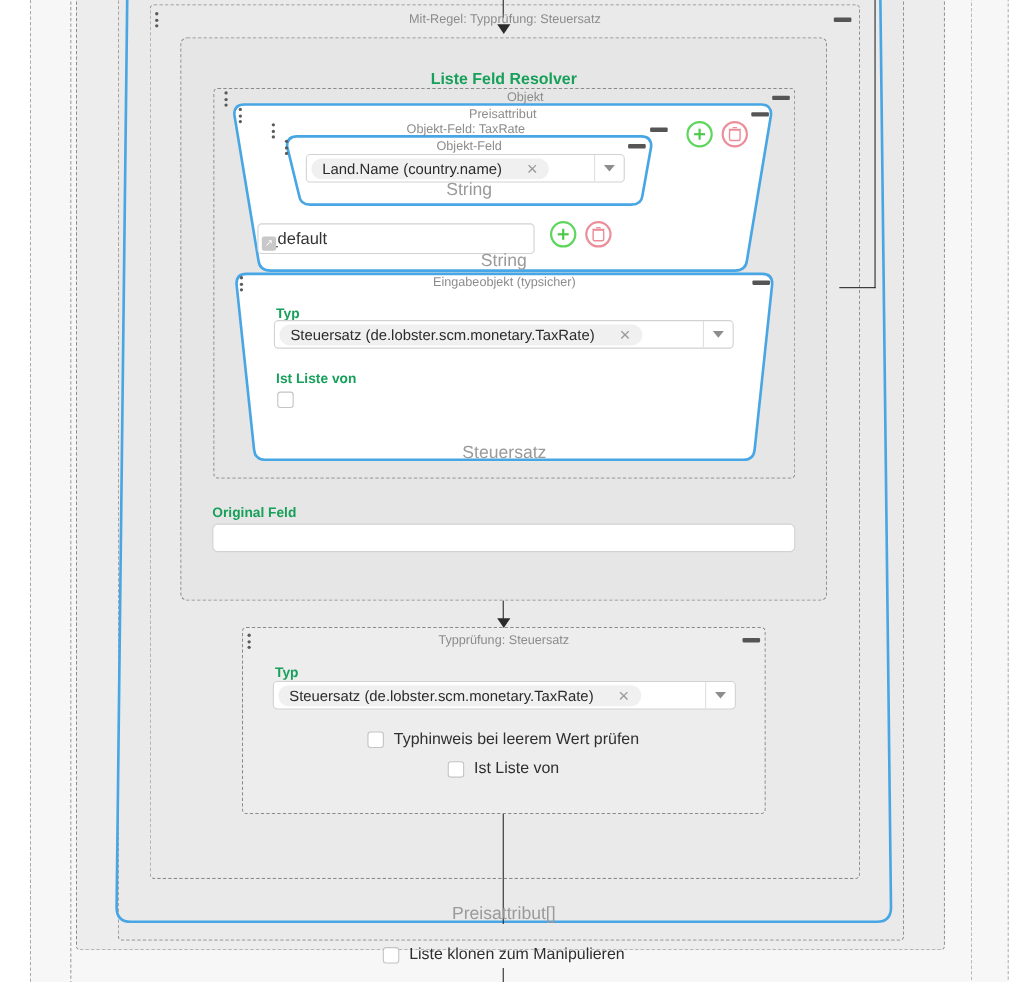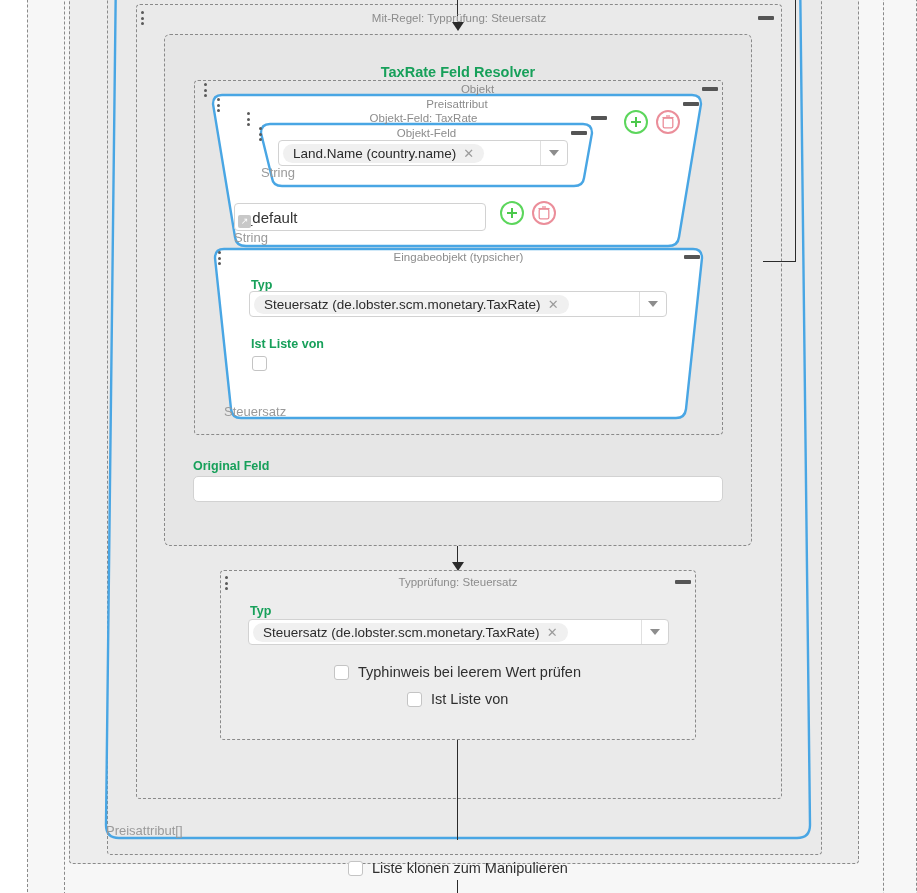--- a/index.html
+++ b/index.html
@@ -27,22 +27,22 @@
   .blueshape path{fill:none;stroke:#49a6e4;stroke-width:2.4;}
   .blueshape path.fillwhite{fill:#ffffff;}
 
   
   .node-title{
     position:absolute;text-align:center;color:#8c8c8c;
     font-size:11.5px;line-height:14px;white-space:nowrap;
   }
   .node-title.green{color:#17a05a;font-weight:bold;font-size:14.5px;}
   .node-foot{
-    position:absolute;text-align:left;color:#9a9a9a;
-    font-size:13px;line-height:14px;white-space:nowrap;
+    position:absolute;text-align:center;color:#9a9a9a;
+    font-size:16px;line-height:14px;white-space:nowrap;
   }
 
   
   .handle{position:absolute;width:4px;height:16px;}
   .handle i{display:block;width:3px;height:3px;border-radius:50%;background:#5a5a5a;margin-bottom:2.5px;}
 
   
   .minus{position:absolute;width:16px;height:4px;background:#555;border-radius:1px;}
 
   
@@ -55,21 +55,21 @@
   .cbtn.trash svg{position:absolute;left:4px;top:3px;}
 
   
   .selectfield{
     position:absolute;box-sizing:border-box;height:26px;
     background:#fff;border:1px solid #d2d2d2;border-radius:4px;
     display:flex;align-items:stretch;
   }
   .selectfield .chipzone{flex:1;display:flex;align-items:center;padding:0 4px;overflow:hidden;}
   .chip{
-    display:inline-flex;align-items:center;gap:7px;
+    display:inline-flex;align-items:center;gap:22px;
     background:#f0f0f0;border-radius:12px;padding:2px 10px;
     font-size:13.5px;color:#2b2b2b;white-space:nowrap;
   }
   .chip .xbtn{color:#9b9b9b;font-size:13px;line-height:1;}
   .selectfield .arrowbox{
     width:26px;border-left:1px solid #e0e0e0;display:flex;align-items:center;justify-content:center;
   }
   .caret{width:0;height:0;border-left:5px solid transparent;border-right:5px solid transparent;border-top:6px solid #8d8d8d;}
 
   
@@ -141,21 +141,21 @@
 <div class="bracket" style="left:763px;top:-10px;width:32px;height:270px;"></div>
 
 <div class="handle" style="left:141px;top:11px;">
     <i></i>
     <i></i>
     <i></i>
   </div>
 <div class="node-title" style="left:136px;top:11px;width:646px;">Mit-Regel: Typprüfung: Steuersatz</div>
 <div class="minus" style="left:758px;top:16px;"></div>
 
-<div class="node-title green" style="left:164px;top:65px;width:588px;">TaxRate Feld Resolver</div>
+<div class="node-title green" style="left:164px;top:65px;width:588px;">Liste Feld Resolver</div>
 
 <div class="handle" style="left:204px;top:83px;">
     <i></i>
     <i></i>
     <i></i>
   </div>
 <div class="node-title" style="left:194px;top:82px;width:529px;margin-left:19px;">Objekt</div>
 <div class="minus" style="left:702px;top:87px;"></div>
 
 <div class="handle" style="left:217px;top:98px;">

